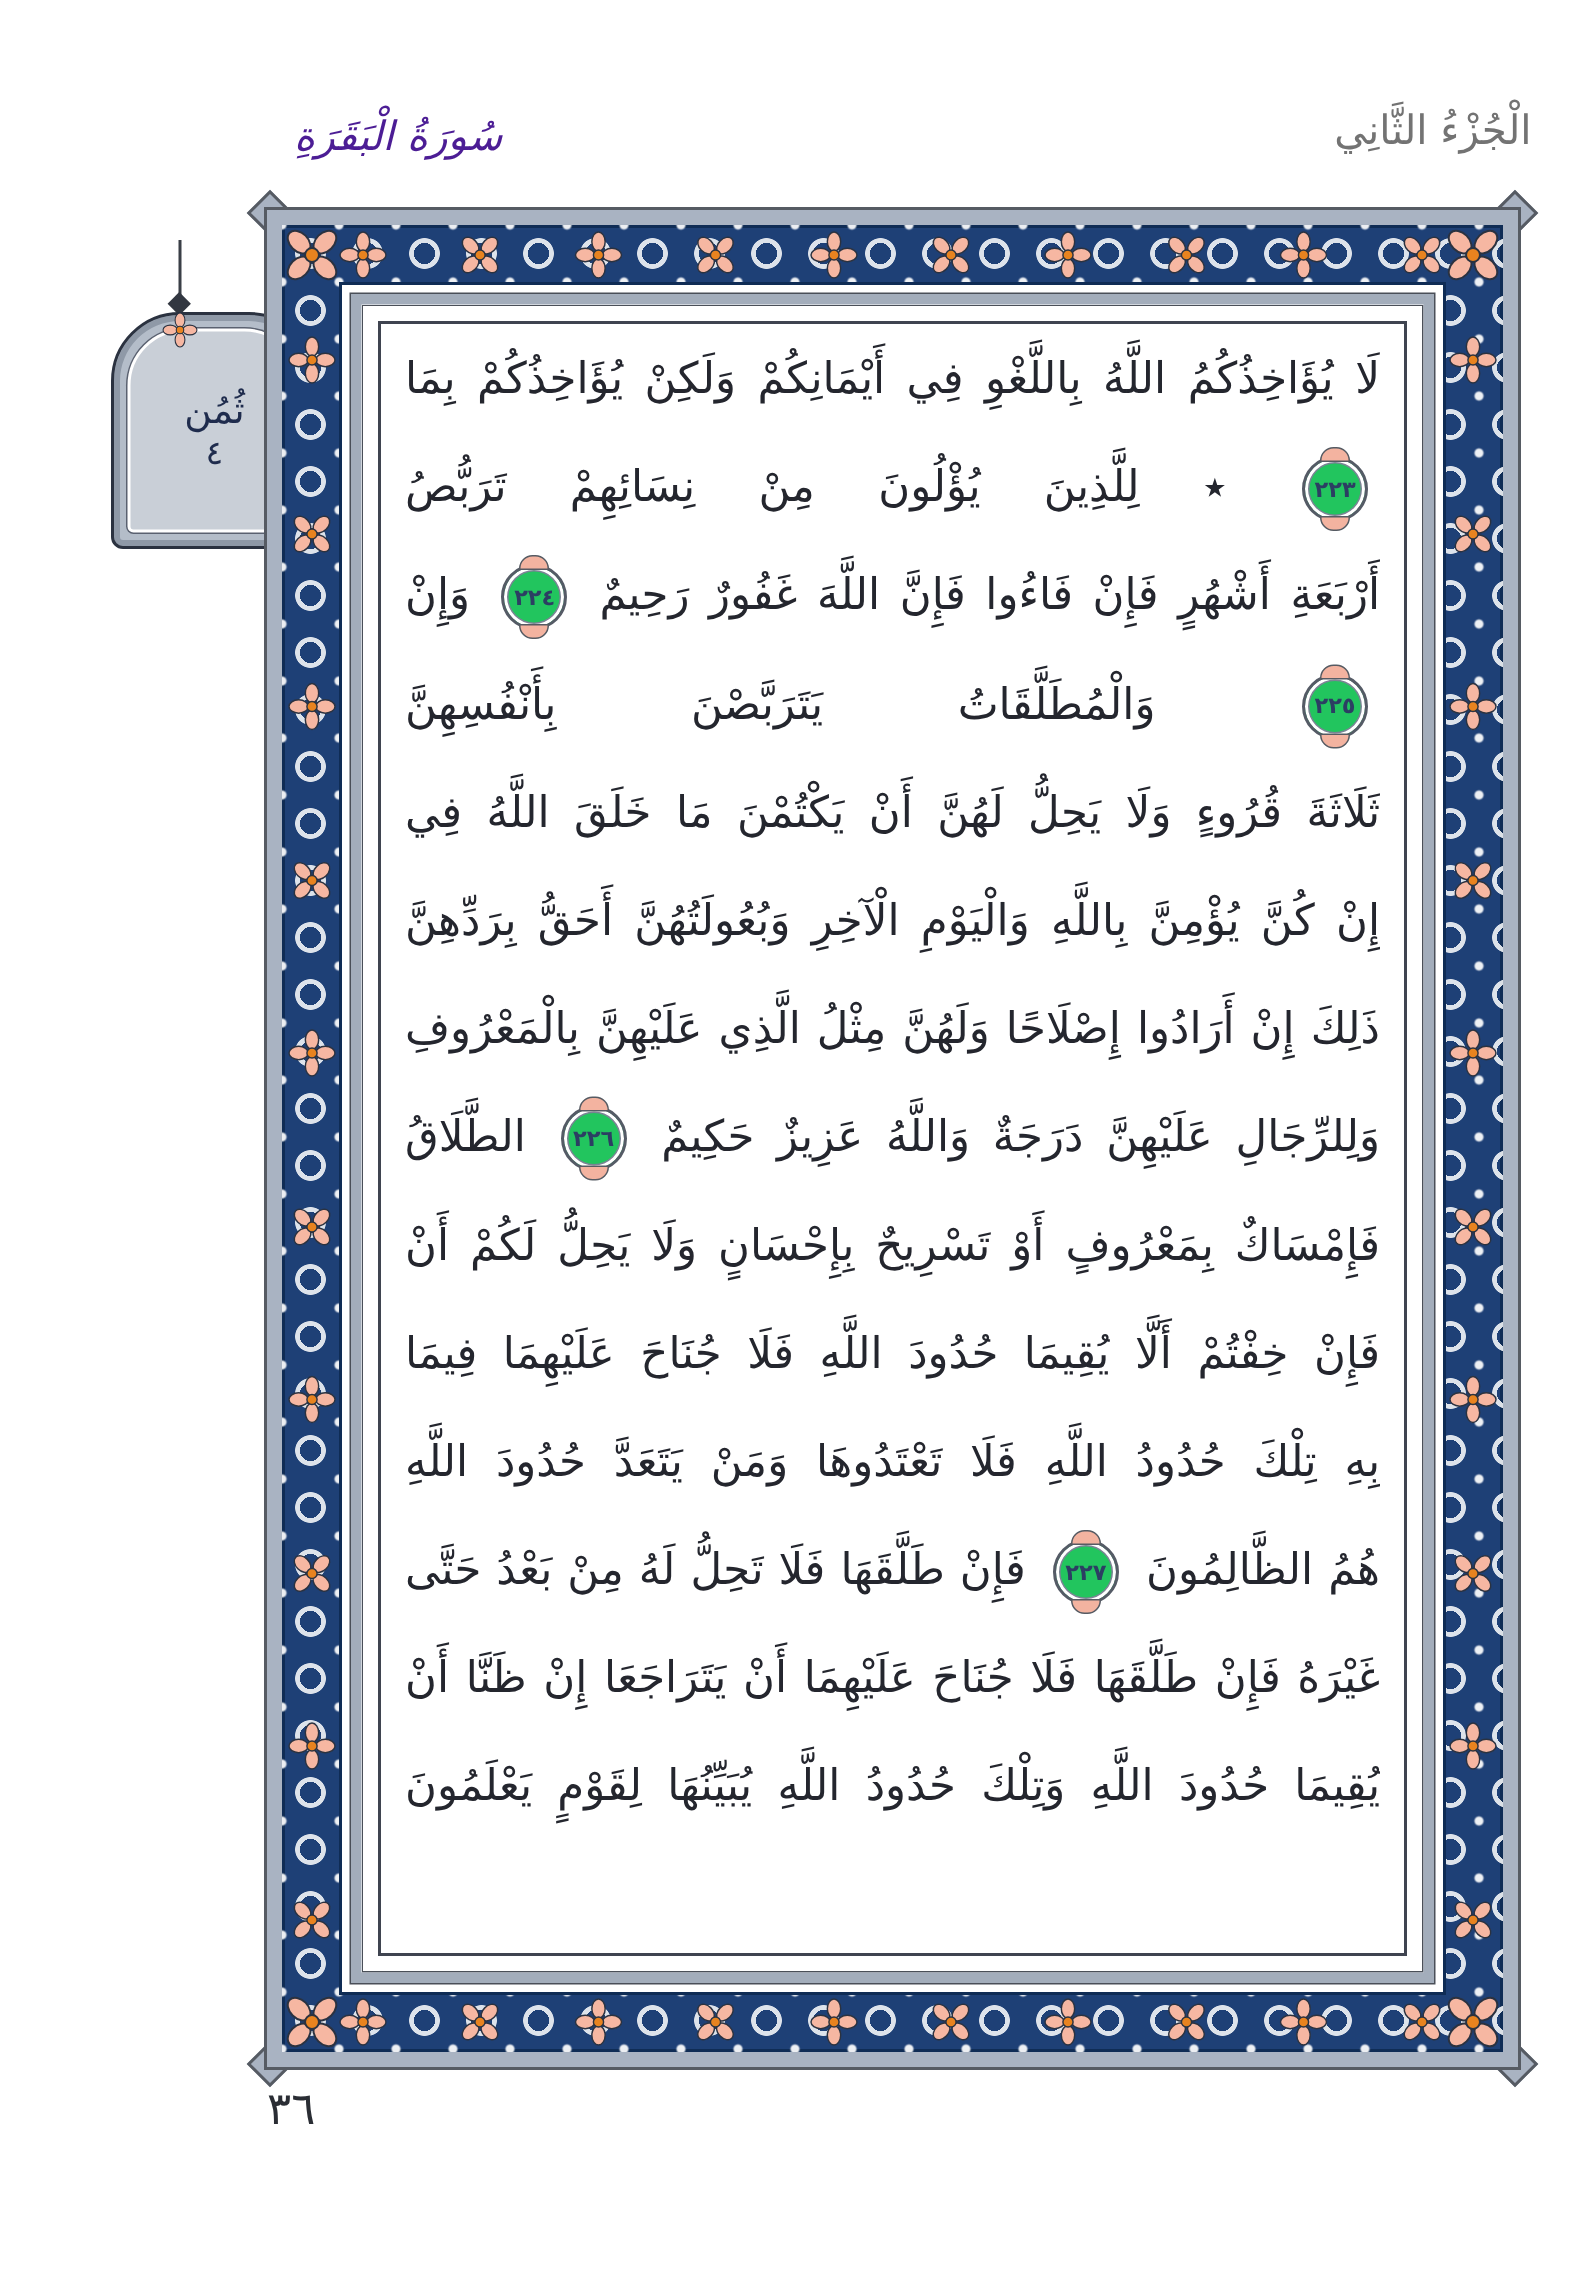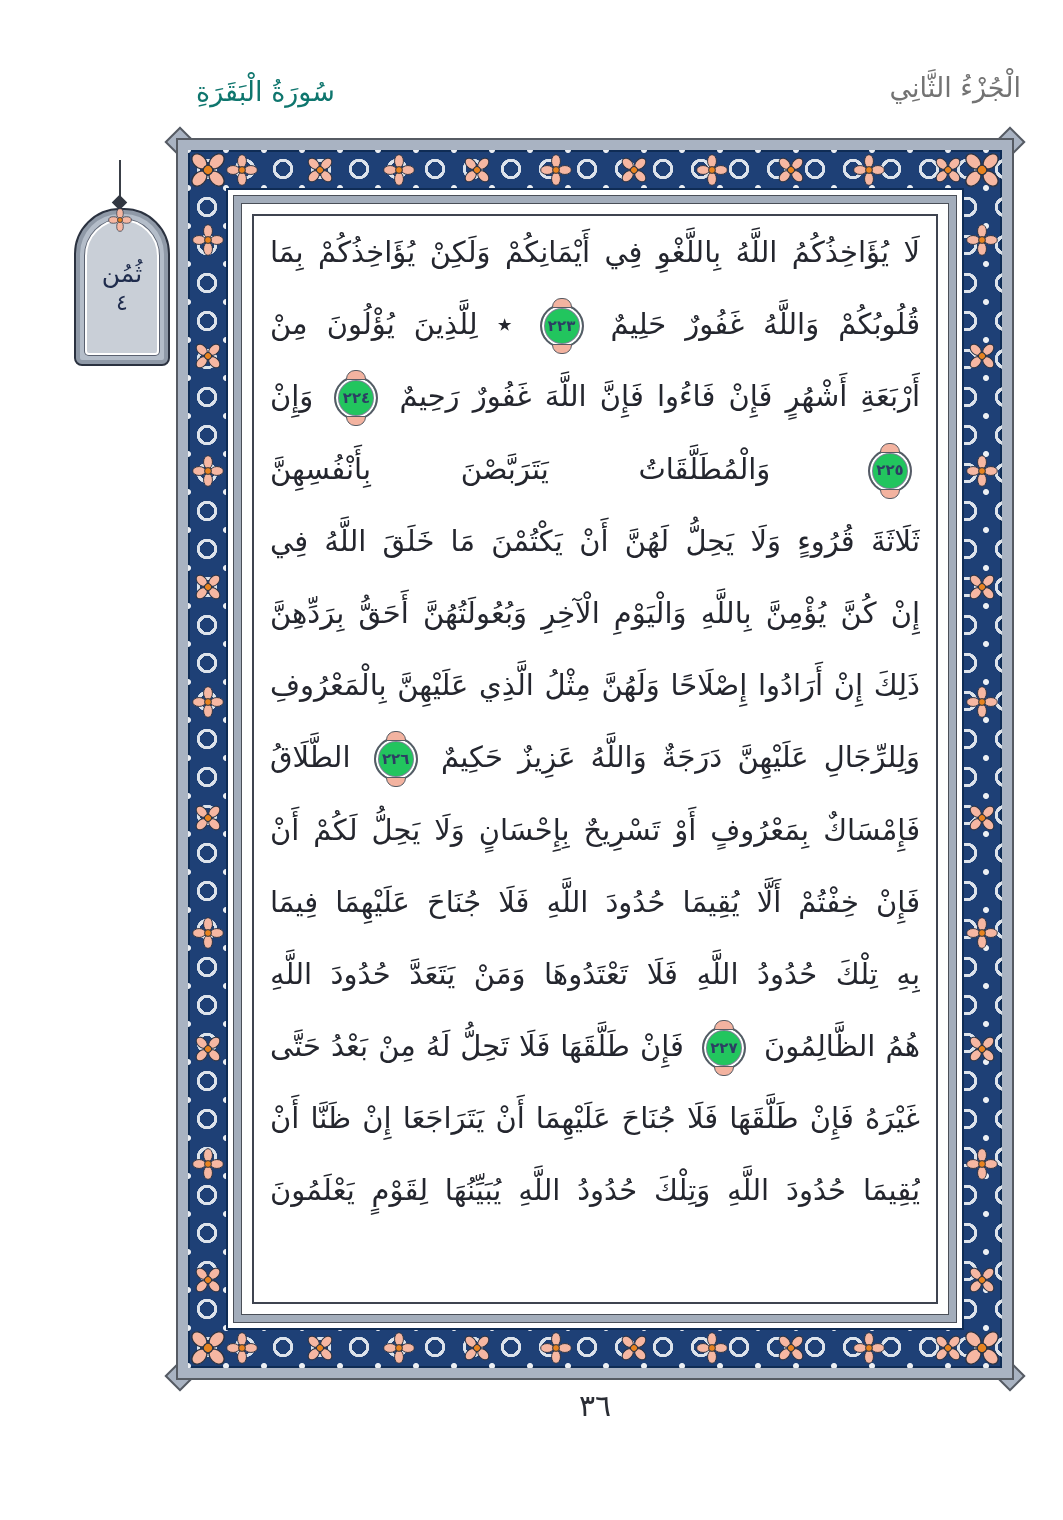--- a/index.html
+++ b/index.html
@@ -1,29 +1,30 @@
 <!DOCTYPE html>
 <html lang="ar"><head>
 <meta charset="utf-8">
 <style>
   html,body{margin:0;padding:0;background:#ffffff;}
   .page{
     position:relative;width:1063px;height:1520px;background:#ffffff;
     overflow:hidden;font-family:"DejaVu Sans",sans-serif;color:#23262d;
   }
   
-  .header-left{position:absolute;left:196px;top:76px;font-size:27px;direction:rtl;color:#0f766e;}
+  .header-left{position:absolute;left:196px;top:76px;font-size:27px;direction:rtl;color:#4c1d95;font-style:italic;}
   .header-right{position:absolute;right:42px;top:72px;font-size:27px;direction:rtl;color:#737373;}
   
   .hizb-stem{position:absolute;left:119px;top:160px;width:2px;height:44px;background:#3a3f47;}
   .hizb-stem-tip{position:absolute;left:114px;top:197px;width:11px;height:11px;background:#323741;transform:rotate(45deg);}
   .dome{
     position:absolute;left:74px;top:208px;width:92px;height:154px;
     background:#b4bdc9;border:2px solid #2b3240;border-radius:46px 46px 8px 8px;
     box-shadow:inset 0 0 0 4px #8f99a7;
+    padding-left:42px;
   }
   .dome-inner{
     position:absolute;inset:9px;background:#c9cfd7;border:2px solid #ffffff;
     border-radius:38px 38px 4px 4px;box-shadow:0 0 0 1px #5a6170;
     display:flex;flex-direction:column;align-items:center;justify-content:center;gap:2px;
   }
   .dome-label{font-size:25px;color:#1f2c4d;}
   .dome-num{font-size:22px;color:#1f2c4d;}
   
   .frame{position:absolute;left:178px;top:140px;width:834px;height:1238px;}
@@ -69,21 +70,21 @@
     width:18px;height:8px;background:#f3b3a0;border:1px solid #565b63;border-radius:9px 9px 0 0;
   }
   .verse-badge::after{
     content:"";position:absolute;bottom:-8px;left:50%;transform:translateX(-50%);
     width:18px;height:8px;background:#f3b3a0;border:1px solid #565b63;border-radius:0 0 9px 9px;
   }
   .vnum{font-size:15px;font-weight:bold;color:#2c3e63;line-height:1;}
   
   .bflower{position:absolute;overflow:visible;pointer-events:none;}
   
-  .page-number{position:absolute;left:178px;top:1388px;width:834px;text-align:center;font-size:30px;color:#2a2d34;font-family:Liberation Serif, serif;}
+  .page-number{position:absolute;left:178px;top:1388px;width:834px;font-size:30px;color:#2a2d34;font-family:Liberation Serif, serif;}
 </style>
 </head>
 <body>
 
 <svg width="0" height="0" style="position:absolute" aria-hidden="true">
   <defs>
     <g id="flowerSym" stroke="#2b3240" stroke-width="1.2">
       <ellipse cx="20" cy="9" rx="5.5" ry="8" fill="#f6b7a2"></ellipse>
       <ellipse cx="20" cy="31" rx="5.5" ry="8" fill="#f6b7a2"></ellipse>
       <ellipse cx="9" cy="20" rx="8" ry="5.5" fill="#f6b7a2"></ellipse>
@@ -111,21 +112,21 @@
     <div class="spike s-tl"></div>
     <div class="spike s-tr"></div>
     <div class="spike s-bl"></div>
     <div class="spike s-br"></div>
     <div class="band"></div>
     <div class="band-hole"></div>
     <div class="mid-strip"></div>
     <div class="text-zone">
       <div id="qlines">
           <div class="qline"><span class="qtext">لَا يُؤَاخِذُكُمُ اللَّهُ بِاللَّغْوِ فِي أَيْمَانِكُمْ وَلَكِنْ يُؤَاخِذُكُمْ بِمَا كَسَبَتْ</span> </div>
-          <div class="qline"><span class="qtext">قُلُوبُكُمْ وَاللَّهُ غَفُورٌ حَلِيمٌ</span> <span class="verse-badge">
+          <div class="qline"> <span class="verse-badge">
               <span class="vnum">٢٢٣</span>
             </span> <span class="qtext">٭ لِلَّذِينَ يُؤْلُونَ مِنْ نِسَائِهِمْ تَرَبُّصُ</span> </div>
           <div class="qline"><span class="qtext">أَرْبَعَةِ أَشْهُرٍ فَإِنْ فَاءُوا فَإِنَّ اللَّهَ غَفُورٌ رَحِيمٌ</span> <span class="verse-badge">
               <span class="vnum">٢٢٤</span>
             </span> <span class="qtext">وَإِنْ عَزَمُوا</span> </div>
           <div class="qline"> <span class="verse-badge">
               <span class="vnum">٢٢٥</span>
             </span> <span class="qtext">وَالْمُطَلَّقَاتُ يَتَرَبَّصْنَ بِأَنْفُسِهِنَّ</span> </div>
           <div class="qline"><span class="qtext">ثَلَاثَةَ قُرُوءٍ وَلَا يَحِلُّ لَهُنَّ أَنْ يَكْتُمْنَ مَا خَلَقَ اللَّهُ فِي أَرْحَامِهِنَّ</span> </div>
           <div class="qline"><span class="qtext">إِنْ كُنَّ يُؤْمِنَّ بِاللَّهِ وَالْيَوْمِ الْآخِرِ وَبُعُولَتُهُنَّ أَحَقُّ بِرَدِّهِنَّ فِي</span> </div>

